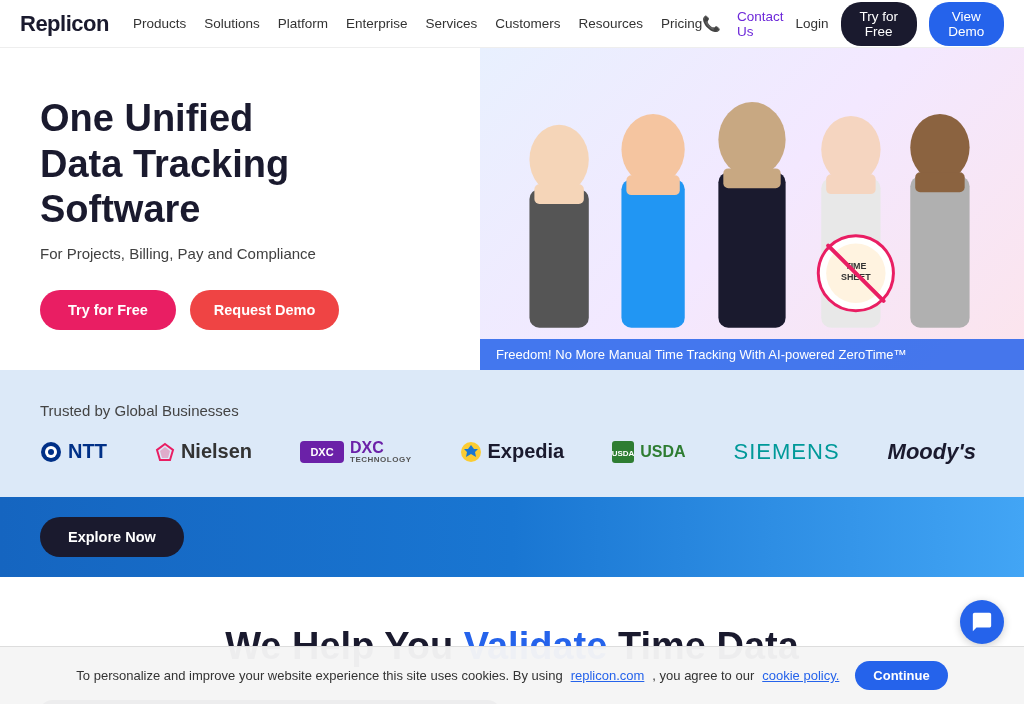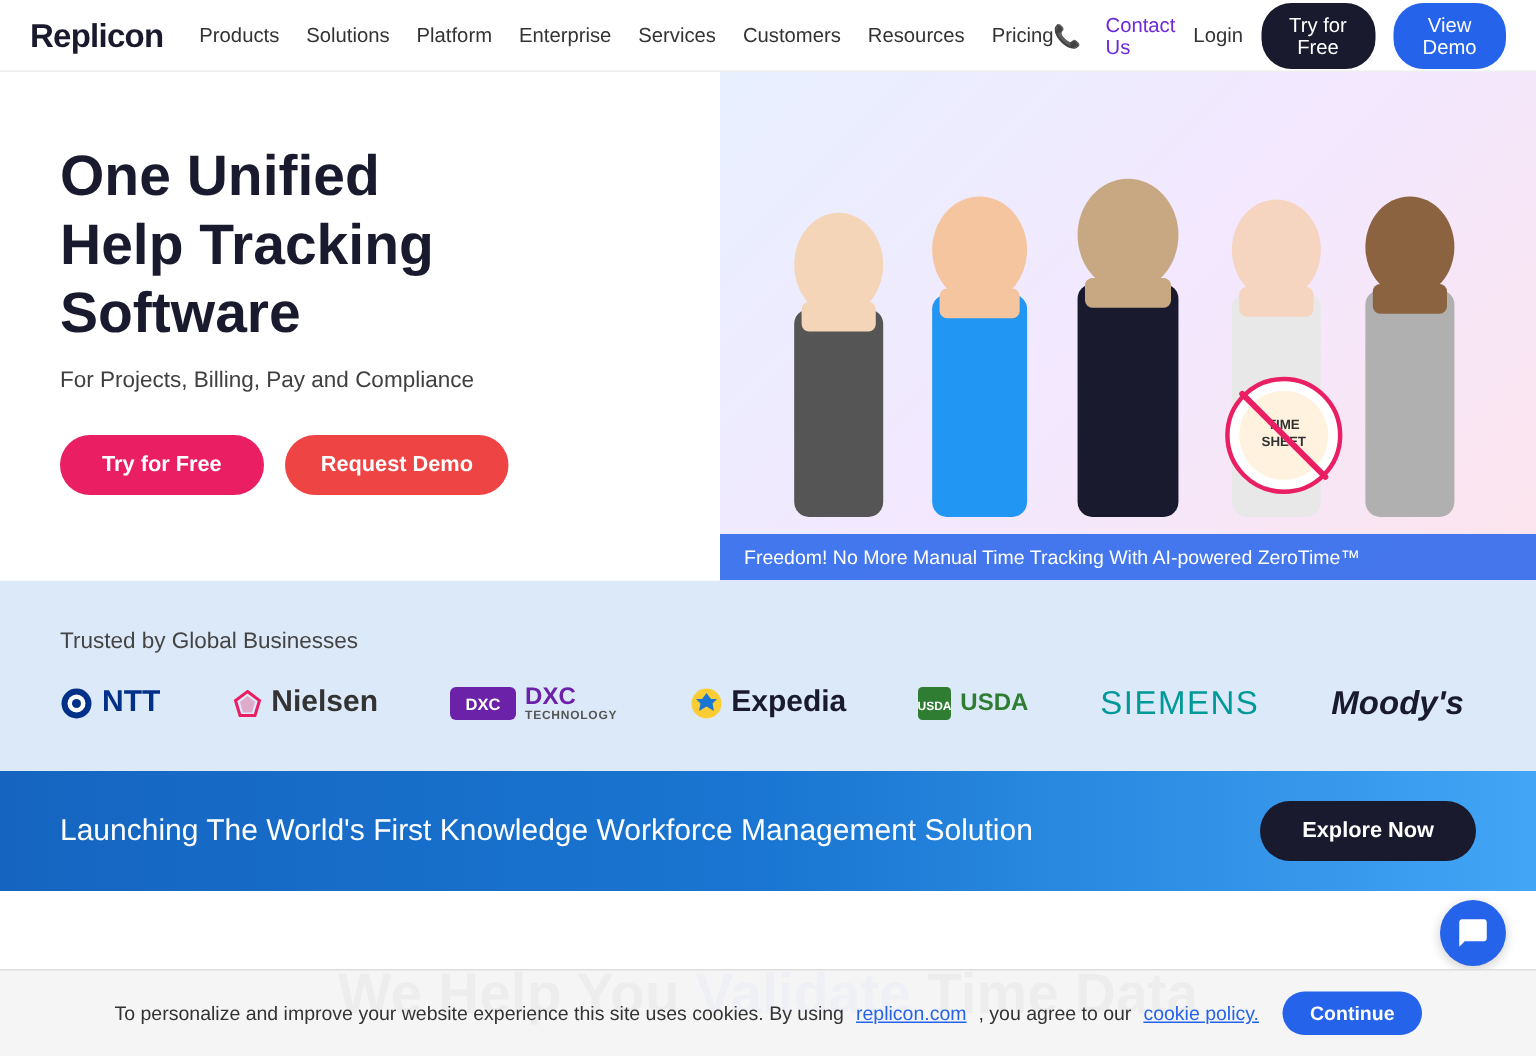--- a/index.html
+++ b/index.html
@@ -25,21 +25,21 @@
       background: #2563eb; color: #fff; border: none; padding: 7px 16px;
       border-radius: 20px; cursor: pointer; font-size: 13.5px; font-weight: 500;
     }
 
     
     .hero {
       display: flex; align-items: stretch; min-height: 290px;
       background: #fff; position: relative; overflow: hidden;
     }
     .hero-left {
-      flex: 0 0 480px; padding: 48px 40px 57px 40px;
+      flex: 0 0 480px; padding: 48px 40px 40px 40px;
       display: flex; flex-direction: column; justify-content: center;
     }
     .hero-left h1 {
       font-size: 38px; font-weight: 700; color: #1a1a2e; line-height: 1.2;
       margin-bottom: 12px;
     }
     .hero-left p {
       font-size: 15px; color: #404040; margin-bottom: 28px;
     }
     .hero-buttons { display: flex; gap: 14px; align-items: center; }
@@ -173,21 +173,21 @@
     <a class="nav-login">Login</a>
     <button class="btn-try-free">Try for Free</button>
     <button class="btn-view-demo">View Demo</button>
   </div>
 </nav>
 
 <section class="hero">
   <div class="hero-left">
     <h1>
       <span>One Unified</span><br>
-      <span>Help Tracking Software</span>
+      <span>Data Tracking Software</span>
     </h1>
     <p>For Projects, Billing, Pay and Compliance</p>
     <div class="hero-buttons">
       <button class="btn-hero-try">Try for Free</button>
       <button class="btn-hero-demo">Request Demo</button>
     </div>
   </div>
   <div class="hero-right">
     <div class="hero-image-placeholder">
 
@@ -283,21 +283,20 @@
       <span style="font-size:22px;font-weight:400;color:#009999;letter-spacing:1px">SIEMENS</span>
     </div>
 
     <div class="logo-item logo-moodys">
       <span style="font-size:22px;font-weight:700;color:#1a1a2e;font-style:italic">Moody's</span>
     </div>
   </div>
 </section>
 
 <section class="blue-banner">
-  <p class="blue-banner-text">Launching The World's First Knowledge Workforce Management Solution</p>
   <button class="btn-explore">Explore Now</button>
 </section>
 
 <section class="validate-section">
   <h2 class="validate-title">
     <span>We Help You</span>
     <span class="highlight">Validate</span>
     <span>Time Data</span>
   </h2>
 </section>

